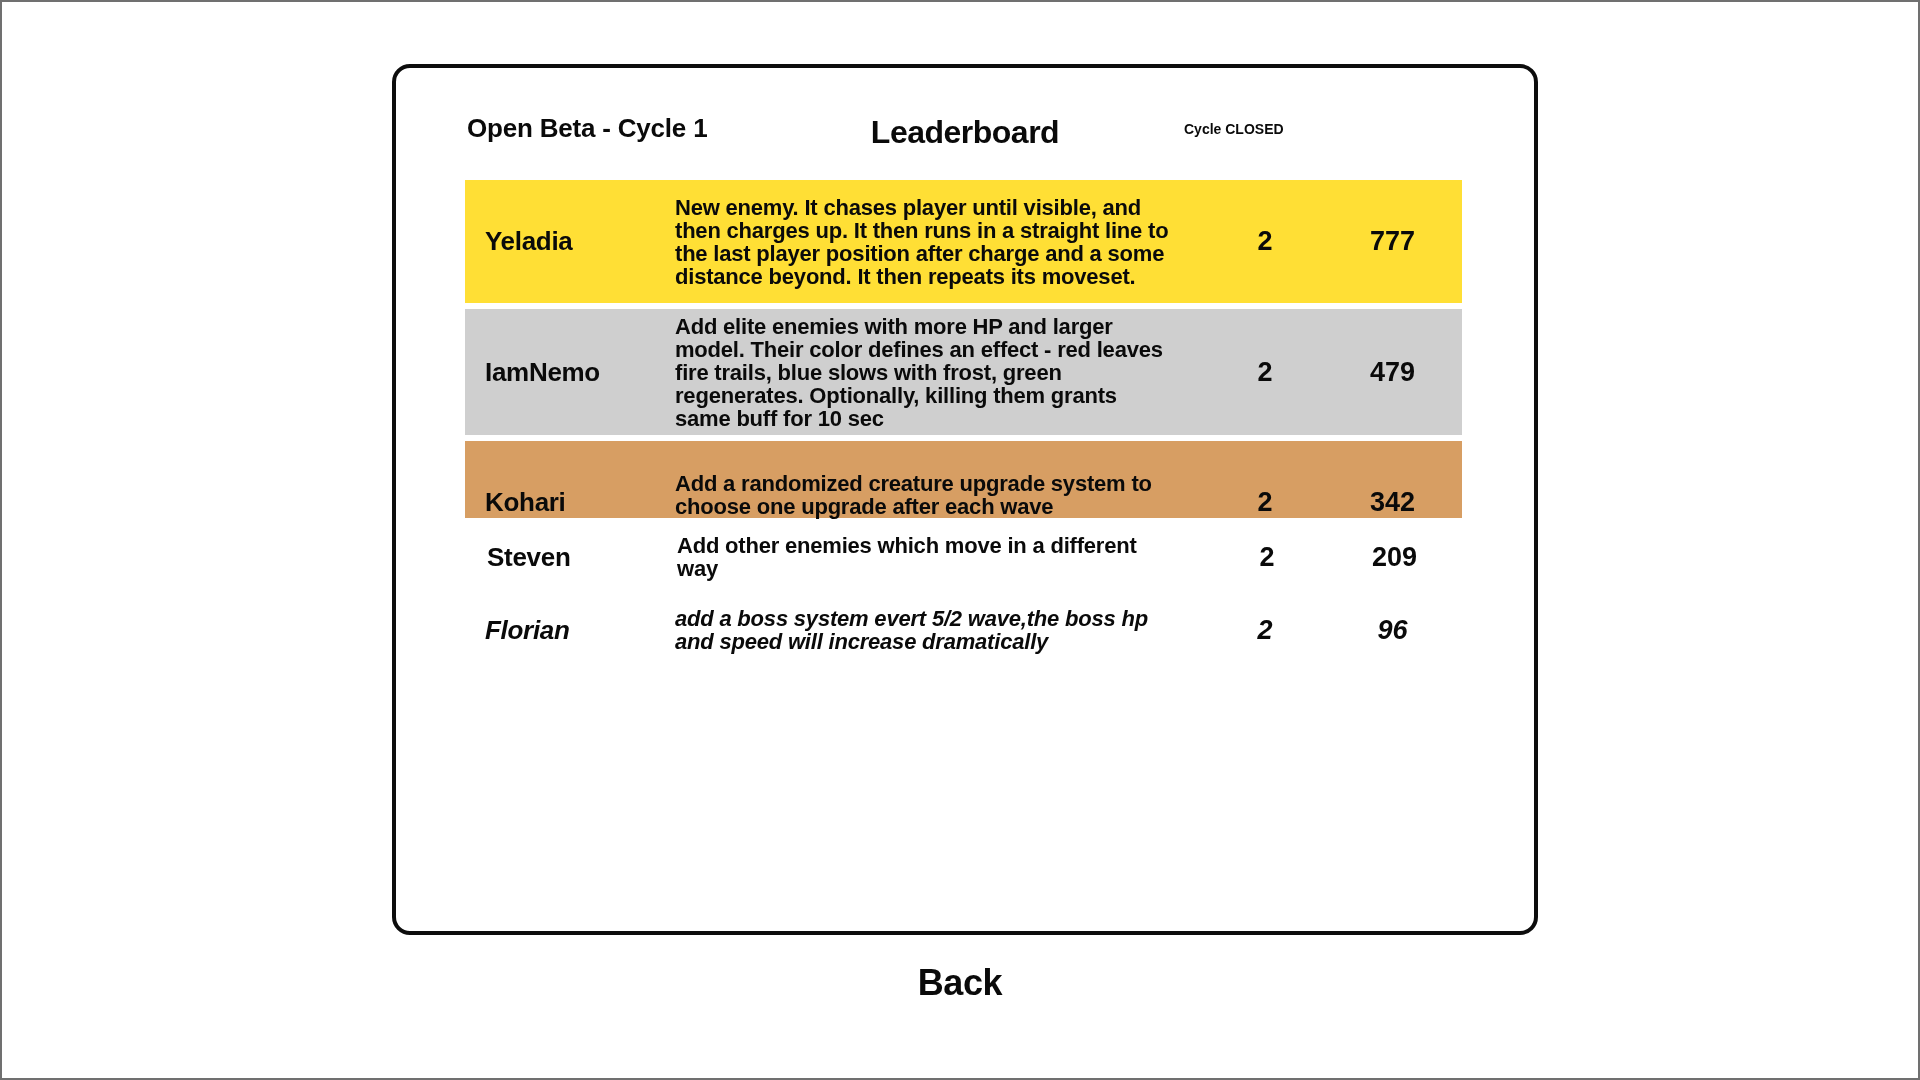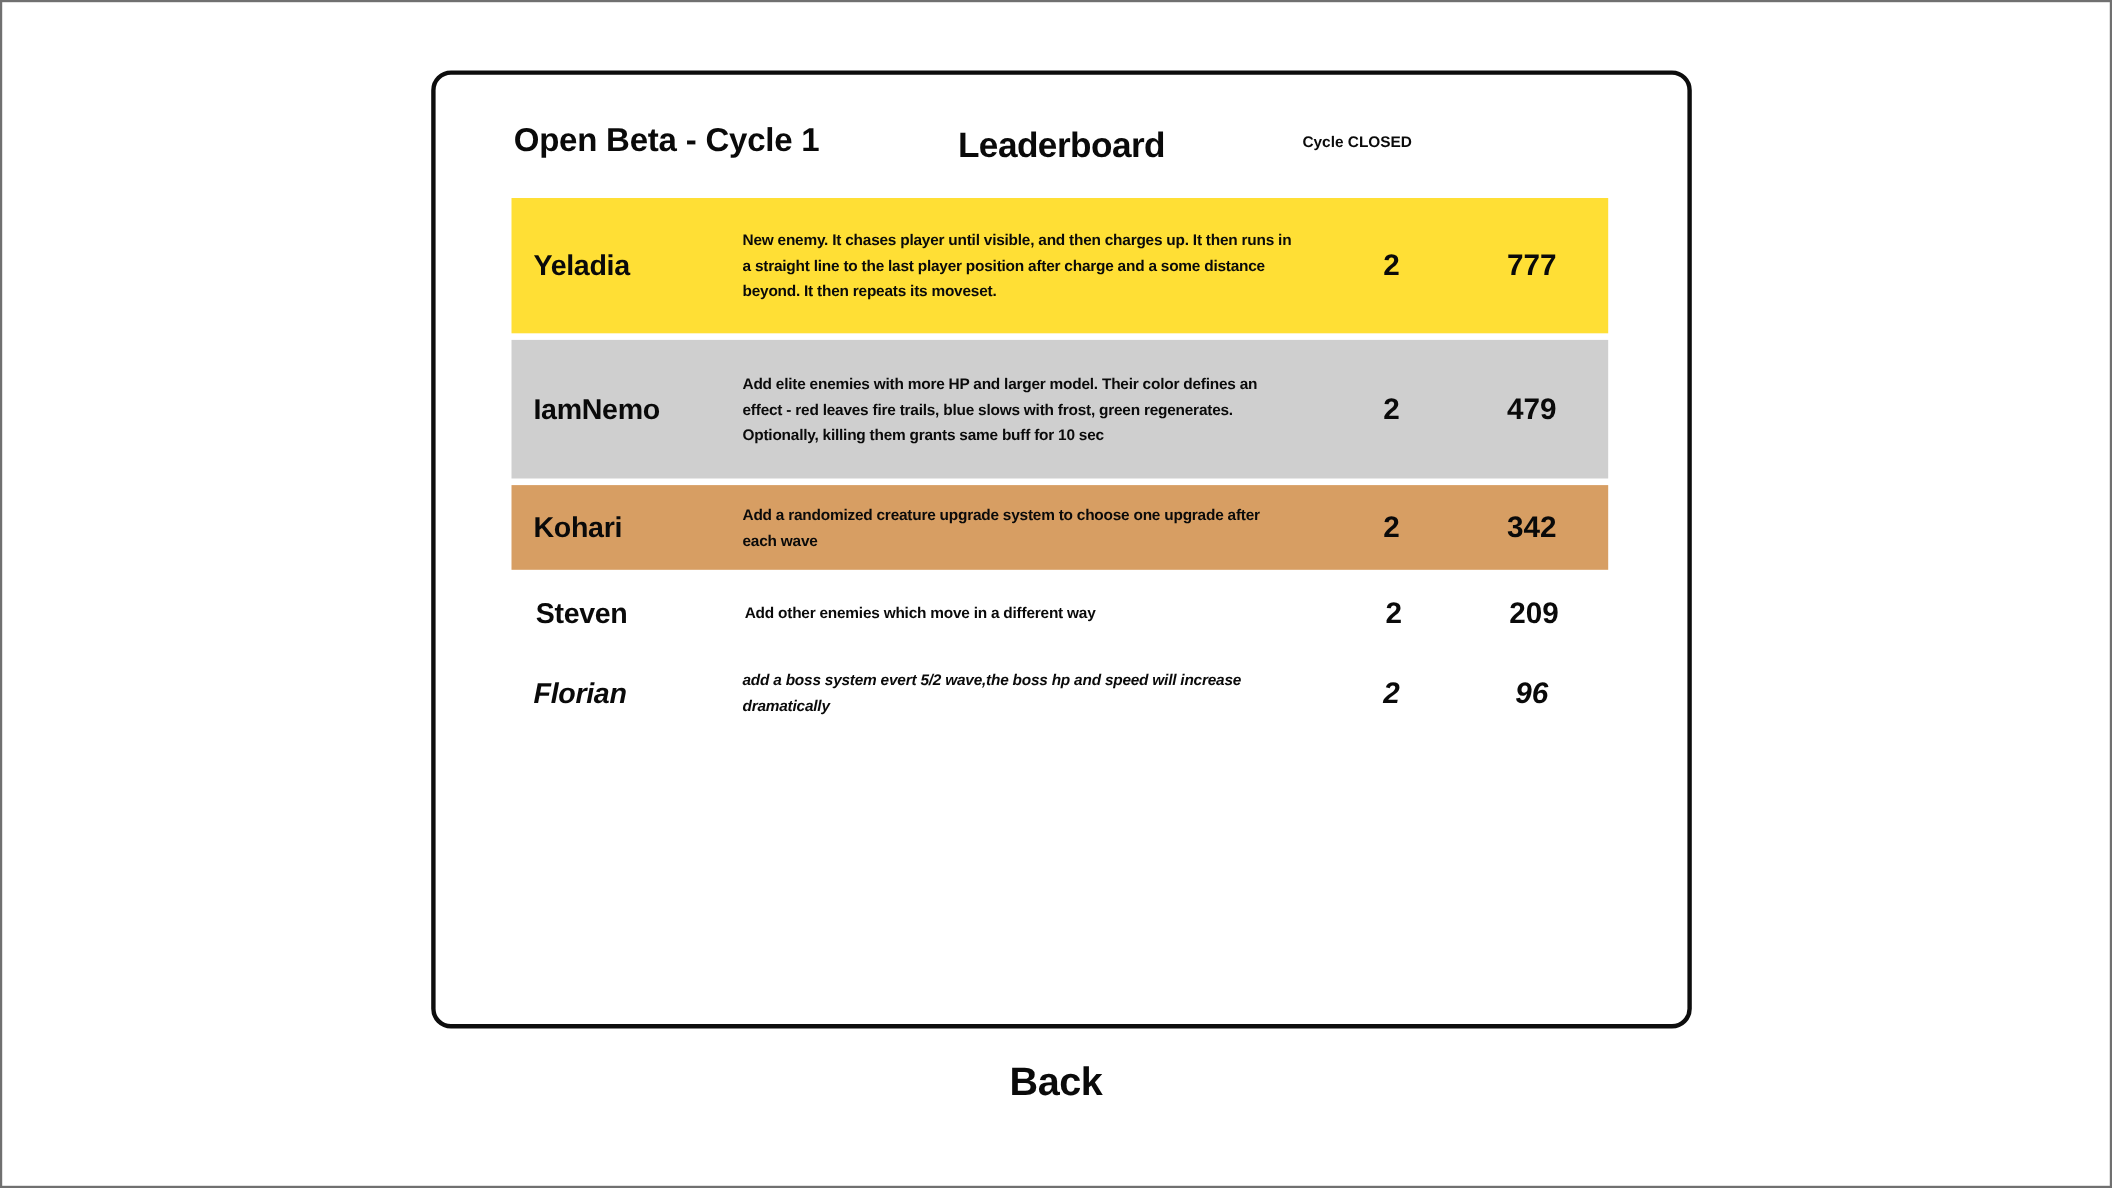--- a/index.html
+++ b/index.html
@@ -26,21 +26,21 @@
     border: 4px solid #0d0d0d;
     border-radius: 18px;
     box-sizing: border-box;
   }
 
   
   .panel-subtitle {
     position: absolute;
     left: 71px;
     top: 45px;
-    font-size: 30px;
+    font-size: 26px;
     line-height: 30px;
     letter-spacing: -0.2px;
   }
   .panel-title {
     position: absolute;
     left: 0;
     right: 0;
     top: 37px;
     text-align: center;
     font-size: 32px;
@@ -86,21 +86,21 @@
   .row.bronze { min-height: 77px;  }
   .row.plain-1 { min-height: 66px; margin-bottom: 0; justify-content: flex-end; }
   .row.plain-2 { min-height: 80px; margin-bottom: 0; font-style: italic; }
 
   .row .col-name {
     padding-left: 20px;
     font-size: 26px;
     letter-spacing: -0.3px;
   }
   .row .col-dir {
-    font-size: 14px;
+    font-size: 22px;
     line-height: 23px;
     letter-spacing: -0.2px;
     padding-right: 30px;
   }
   .row .col-likes, .row .col-score {
     font-size: 27px;
   }
 
   
   .back-button {
@@ -133,21 +133,21 @@
       <div class="col-score">777</div>
     </div>
 
     <div class="row silver" style="background: rgb(207, 207, 207);">
       <div class="col-name">IamNemo</div>
       <div class="col-dir">Add elite enemies with more HP and larger model. Their color defines an effect - red leaves fire trails, blue slows with frost, green regenerates. Optionally, killing them grants same buff for 10 sec</div>
       <div class="col-likes">2</div>
       <div class="col-score">479</div>
     </div>
 
-    <div class="row bronze" style="background: rgb(215, 158, 99);">
+    <div class="row bronze" style="background: rgb(215, 158, 99); align-items: flex-end;">
       <div class="col-name">Kohari</div>
       <div class="col-dir">Add a randomized creature upgrade system to choose one upgrade after each wave</div>
       <div class="col-likes">2</div>
       <div class="col-score">342</div>
     </div>
 
     <div class="row plain-1">
       <div class="col-name">Steven</div>
       <div class="col-dir">Add other enemies which move in a different way</div>
       <div class="col-likes">2</div>

